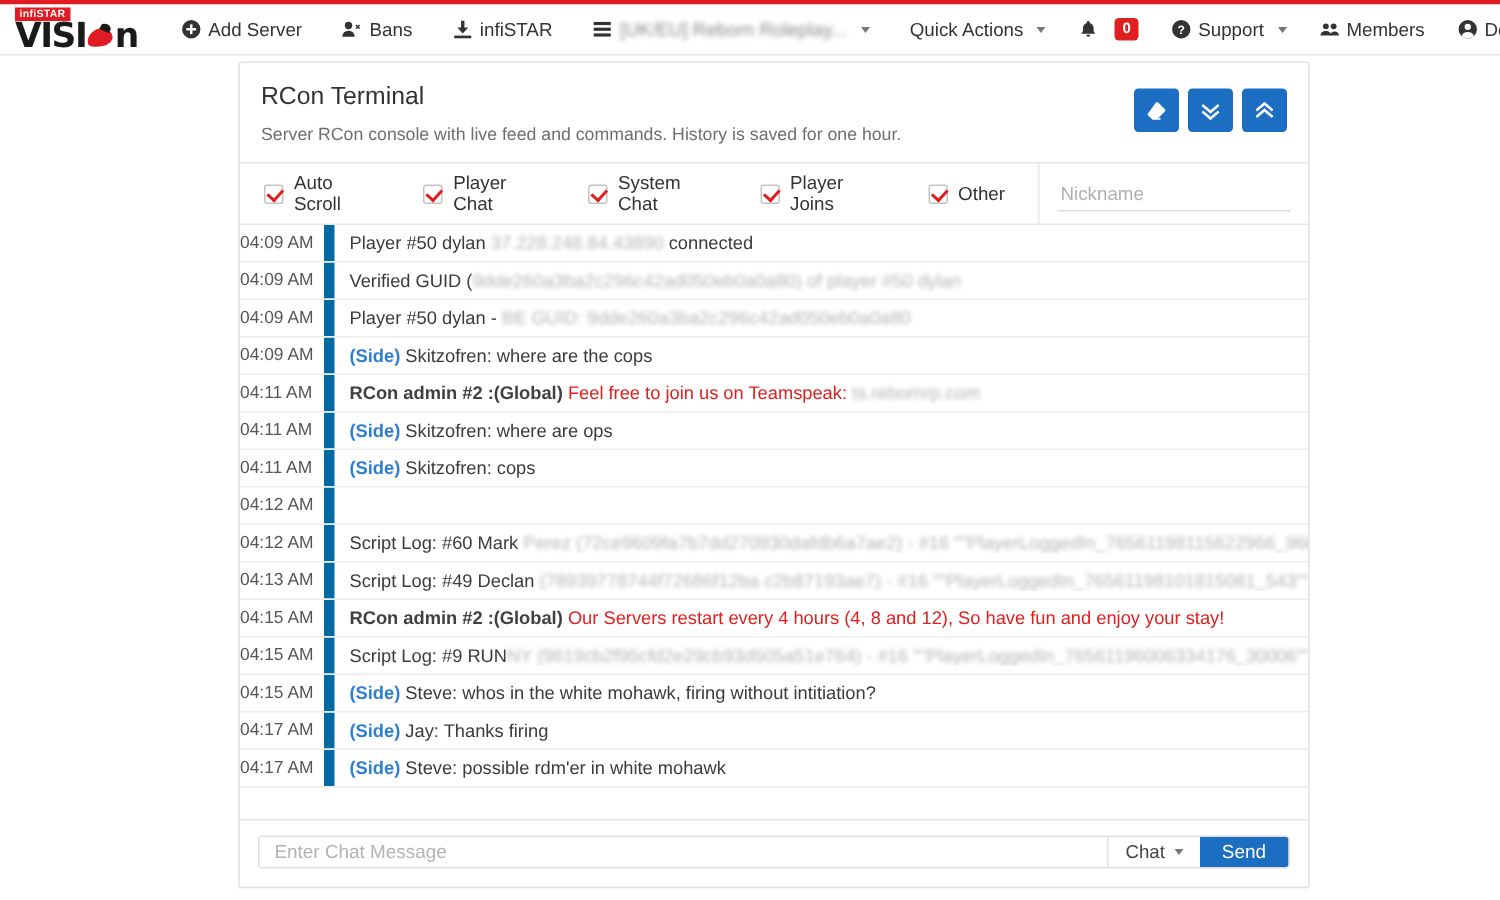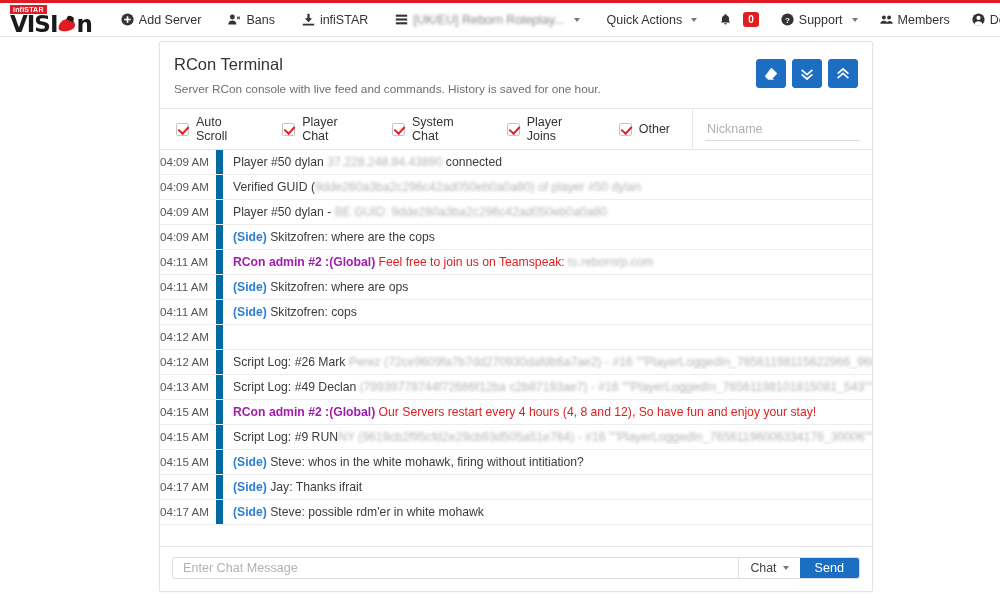--- a/index.html
+++ b/index.html
@@ -131,21 +131,21 @@
   .log-row {
     display:flex; align-items:center; border-bottom:1px solid #ededed;
     height: 25px; font-size: 12.2px; color:#3b3b3b; white-space:nowrap; overflow:hidden;
   }
   .log-time {
     width: 63px; flex:0 0 63px; color:#555; font-size:11.6px;
     border-right:7px solid #0369a1; line-height: 24px; padding-right: 16px;
   }
   .log-msg { padding-left: 10px; overflow:hidden; text-overflow: clip; flex:1; }
   .tag-side { color:#2f7fd1; font-weight: bold; }
-  .tag-admin { color:#a21caf; font-weight: bold; }
+  .tag-admin { color:#404040; font-weight: bold; }
   .msg-red { color:#e02020; }
 
   
   .composer { padding: 10px 12px 12px 12px; display:flex; }
   .composer-inner {
     flex:1; display:flex; border:1px solid #dcdcdc; border-radius: 3px; overflow:hidden;
     background:#fff; height: 22px;
   }
   .chat-input {
     flex:1; border:none; outline:none; padding: 0 10px; font-size:12.6px; color:#444;
@@ -365,41 +365,41 @@
         </div>
         <div class="log-row">
           <div class="log-time">04:11 AM</div>
           <div class="log-msg"><span class="tag-side">(Side)</span><span> Skitzofren: cops</span></div>
         </div>
         <div class="log-row">
           <div class="log-time">04:12 AM</div>
         </div>
         <div class="log-row">
           <div class="log-time">04:12 AM</div>
-          <div class="log-msg"><span>Script Log: #26 Mark </span><span class="blurred-light">Perez (72ce9609fa7b7dd270930dafdb6a7ae2) - #16 ""PlayerLoggedIn_76561198115622966_9602""</span></div>
+          <div class="log-msg"><span>Script Log: #60 Mark </span><span class="blurred-light">Perez (72ce9609fa7b7dd270930dafdb6a7ae2) - #16 ""PlayerLoggedIn_76561198115622966_9602""</span></div>
         </div>
         <div class="log-row">
           <div class="log-time">04:13 AM</div>
           <div class="log-msg"><span>Script Log: #49 Declan </span><span class="blurred-light">(78939778744f72686f12ba c2b87193ae7) - #16 ""PlayerLoggedIn_76561198101815081_543""</span></div>
         </div>
         <div class="log-row">
           <div class="log-time">04:15 AM</div>
           <div class="log-msg"><span class="tag-admin">RCon admin #2 :(Global)</span><span class="msg-red"> Our Servers restart every 4 hours (4, 8 and 12), So have fun and enjoy your stay!</span></div>
         </div>
         <div class="log-row">
           <div class="log-time">04:15 AM</div>
           <div class="log-msg"><span>Script Log: #9 RUN</span><span class="blurred-light">NY (9619cb2f95cfd2e29cb93d505a51e764) - #16 ""PlayerLoggedIn_76561196006334176_30006""</span></div>
         </div>
         <div class="log-row">
           <div class="log-time">04:15 AM</div>
           <div class="log-msg"><span class="tag-side">(Side)</span><span> Steve: whos in the white mohawk, firing without intitiation?</span></div>
         </div>
         <div class="log-row">
           <div class="log-time">04:17 AM</div>
-          <div class="log-msg"><span class="tag-side">(Side)</span><span> Jay: Thanks ifrait</span></div>
+          <div class="log-msg"><span class="tag-side">(Side)</span><span> Jay: Thanks firing</span></div>
         </div>
         <div class="log-row">
           <div class="log-time">04:17 AM</div>
           <div class="log-msg"><span class="tag-side">(Side)</span><span> Steve: possible rdm'er in white mohawk</span></div>
         </div>
       </div>
 
     <div class="composer">
       <div class="composer-inner">
         <input class="chat-input" type="text" placeholder="Enter Chat Message" style="">

